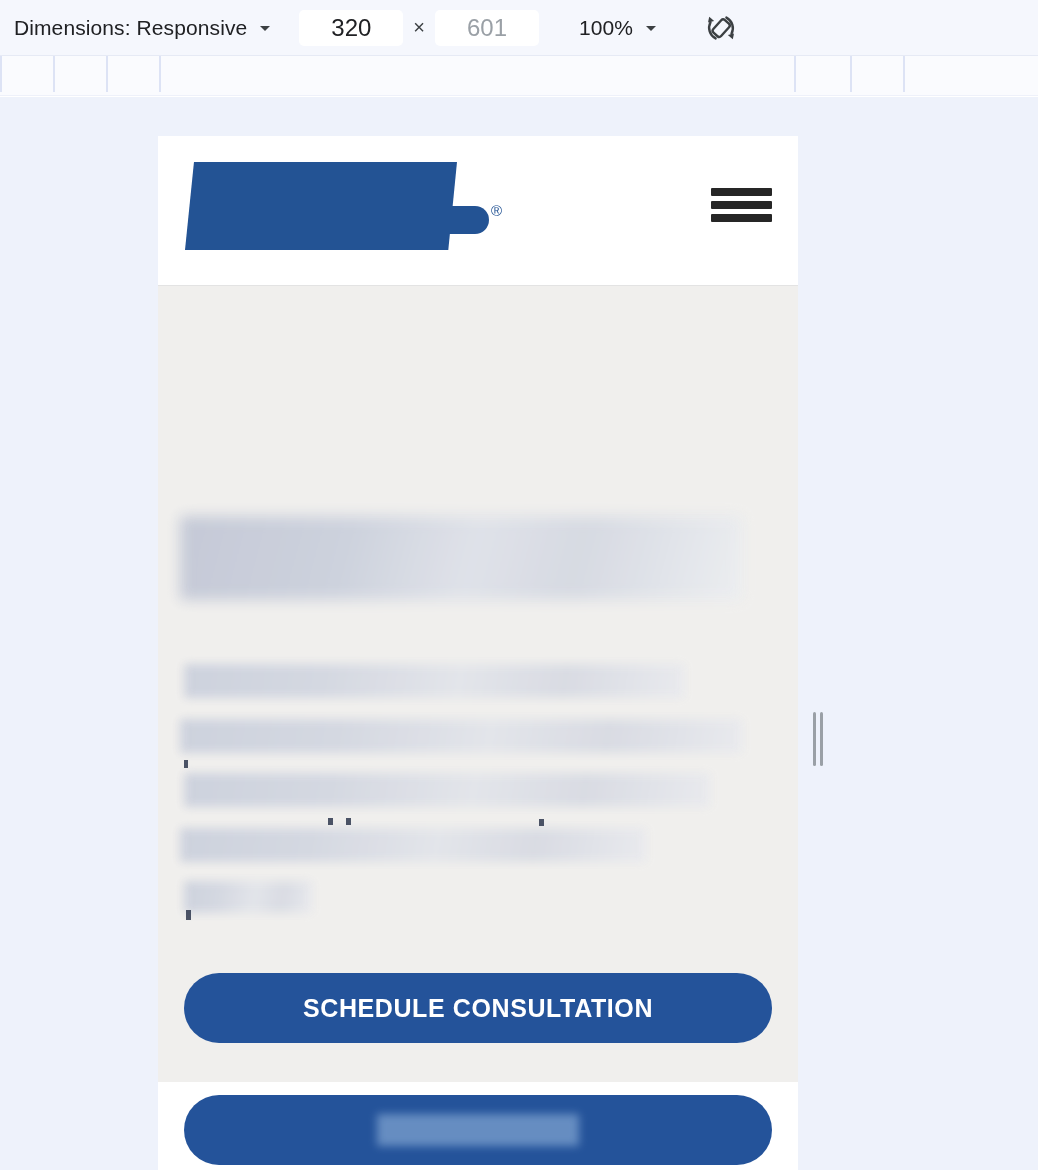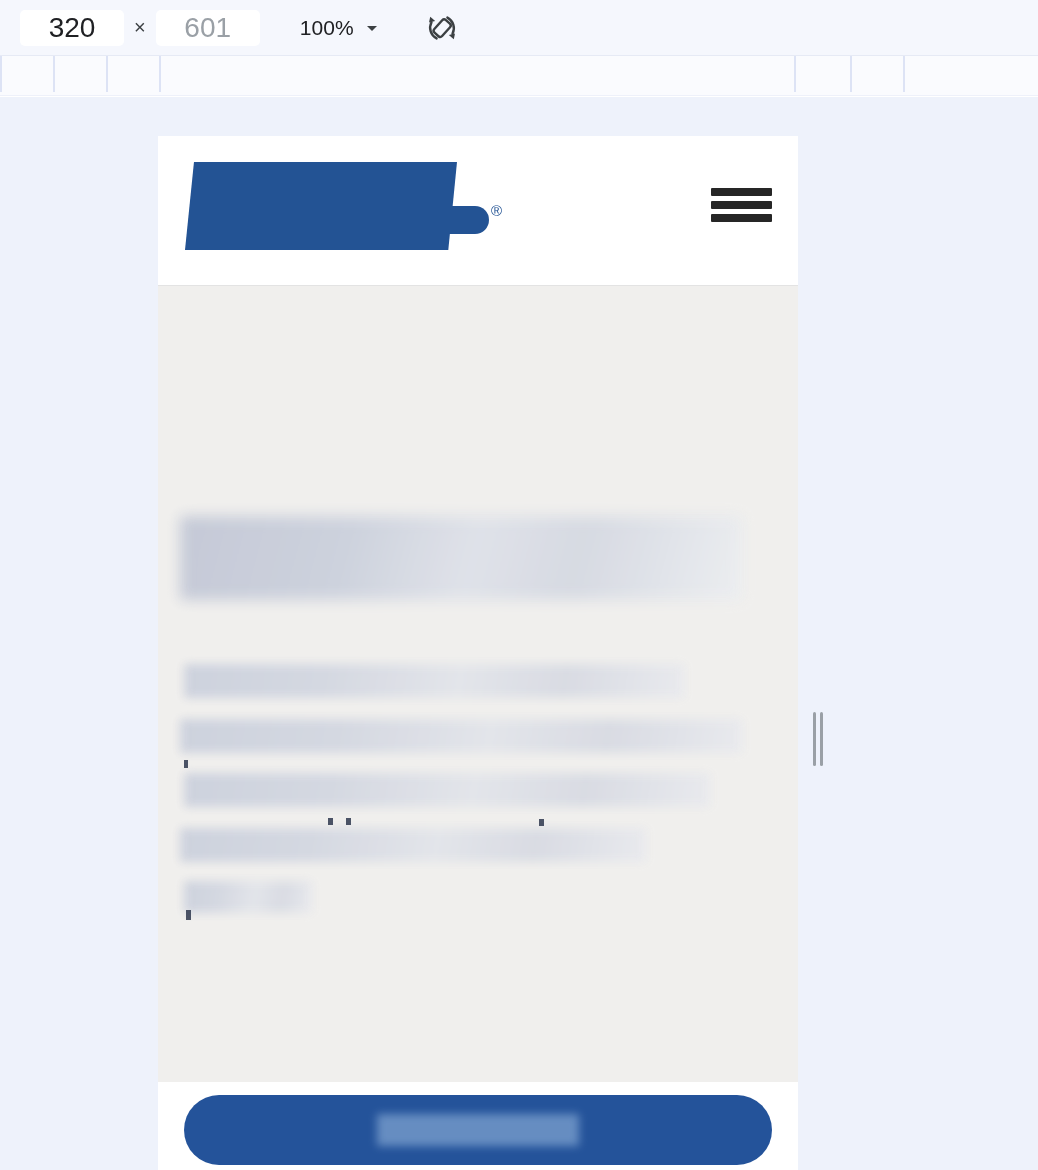--- a/index.html
+++ b/index.html
@@ -53,21 +53,21 @@
     align-items: center;
     margin-left: 20px;
   }
   .dt-input {
     width: 104px;
     height: 36px;
     background: #ffffff;
     border: none;
     border-radius: 5px;
     font-family: "Liberation Sans", sans-serif;
-    font-size: 28px;
+    font-size: 24px;
     color: #202124;
     text-align: center;
     box-sizing: border-box;
     outline: none;
     padding: 0;
   }
   .dt-input::placeholder { color: #9aa0a6; }
   .dt-input.placeholderish { color: #4c1d95; }
   .dt-times {
     font-size: 20px;
@@ -278,20 +278,28 @@
     height: 54px;
     background: #9aa0a6;
     border-radius: 2px;
   }
 </style>
 </head>
 <body>
 
 <div class="devtools-toolbar">
 
+  <div class="dt-dropdown">
+    <span class="dt-label">Dimensions: Responsive</span>
+    <span class="dt-caret">
+      <svg width="16" height="16" viewBox="0 0 16 16">
+          <path d="M3 6 L8 11 L13 6 Z" fill="#3c4043"></path>
+        </svg>
+    </span>
+  </div>
 
   <div class="dt-dim-group">
     <input class="dt-input" type="text" value="320" style="">
     <span class="dt-times">×</span>
     <input class="dt-input placeholderish" type="text" placeholder="601" style="">
   </div>
 
   <div class="dt-dropdown dt-zoom">
     <span class="dt-label">100%</span>
     <span class="dt-caret">
@@ -351,20 +359,21 @@
       <div class="redact l3"></div>
       <div class="redact l4"></div>
       <div class="redact l5"></div>
 
       <div class="speck" style="left:26px; top:474px; width:4px; height:8px;"></div>
       <div class="speck" style="left:170px; top:532px; width:5px; height:7px;"></div>
       <div class="speck" style="left:188px; top:532px; width:5px; height:7px;"></div>
       <div class="speck" style="left:381px; top:533px; width:5px; height:7px;"></div>
       <div class="speck" style="left:28px; top:624px; width:5px; height:10px;"></div>
 
+      <button class="cta-btn cta-primary">SCHEDULE CONSULTATION</button>
 
       <button class="cta-btn cta-secondary">
         <span class="cta-redacted-label"></span>
       </button>
 
     </div>
   </div>
 
   <div class="resize-handle">
     <i></i>

